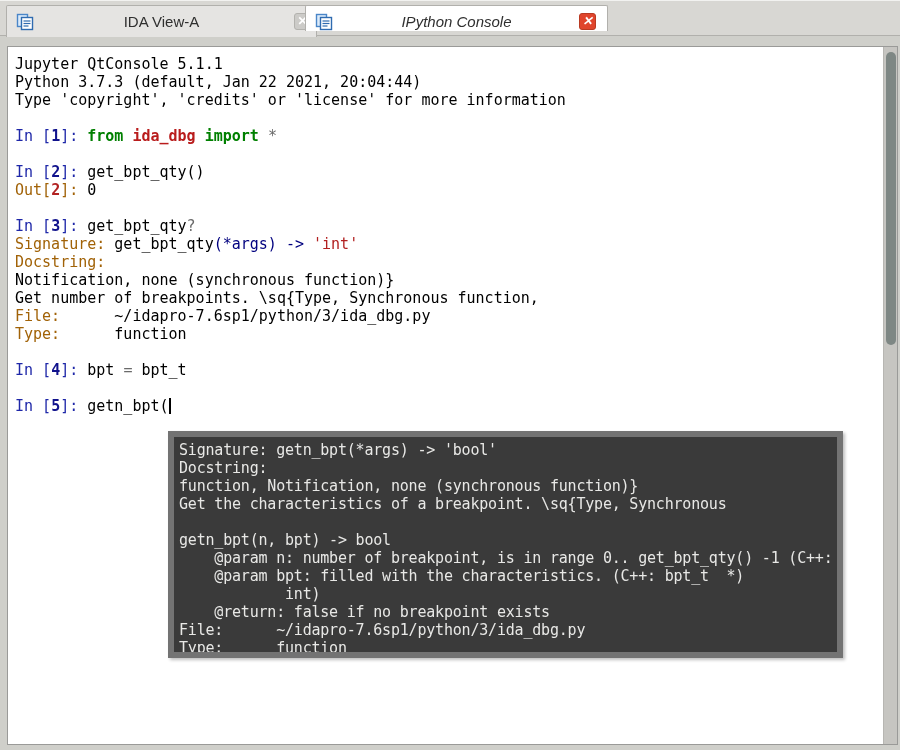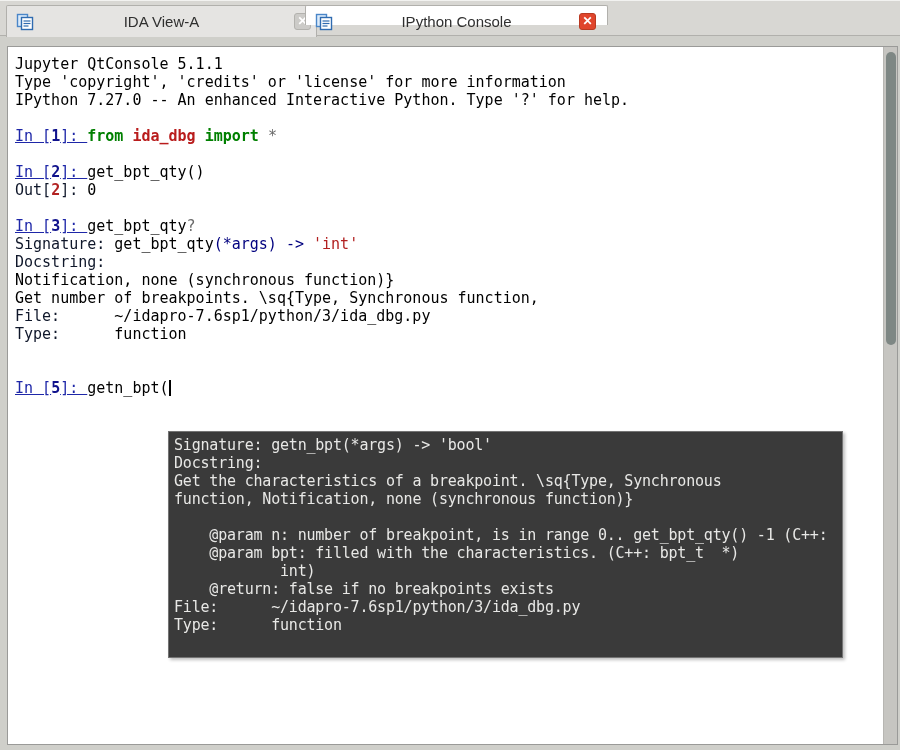--- a/index.html
+++ b/index.html
@@ -5,21 +5,21 @@
   html,body{margin:0;padding:0;background:#cfcfca;}
   .app{position:relative;width:900px;height:750px;background:#cfcfca;overflow:hidden;
        font-family:"Liberation Sans",sans-serif;}
 
   
   .tabbar{position:absolute;left:0;top:0;width:900px;height:36px;
           background:#d8d7d3;border-top:1px solid #f2f2f0;border-bottom:1px solid #b1b0ac;box-sizing:border-box;}
   .tab{position:absolute;top:4px;height:32px;box-sizing:border-box;
        border:1px solid #b1b0ac;border-bottom:none;border-radius:2px 2px 0 0;}
   .tab.inactive{background:#e5e4e2;}
-  .tab.active{background:#ffffff;height:20px;z-index:2;}
+  .tab.active{background:#ffffff;height:26px;z-index:2;font-style:italic;}
   .tab-ida{left:6px;width:311px;}
   .tab-ipy{left:305px;width:303px;}
   .tablabel{position:absolute;left:0;right:0;top:7px;text-align:center;
             font-size:15px;color:#2f2f2f;}
   .tabicon{position:absolute;left:9px;top:7px;width:18px;height:18px;}
   .closebtn{position:absolute;top:7px;width:17px;height:17px;border-radius:3px;
             box-sizing:border-box;text-align:center;line-height:15px;
             font-size:12px;font-weight:bold;color:#ffffff;cursor:default;}
   .closebtn.gray{right:5px;background:#cccbc8;border:1px solid #b3b2ae;}
   .closebtn.red{right:11px;background:#e0452c;border:1px solid #b93a22;}
@@ -27,42 +27,42 @@
   
   .console-panel{position:absolute;left:7px;top:46px;width:891px;height:699px;
                  background:#ffffff;border:1px solid #9a9a98;box-sizing:border-box;}
   .console-output{position:absolute;left:0;top:0;right:14px;bottom:0;
                   padding:8px 0 18px 7px;overflow:hidden;
                   font-family:"DejaVu Sans Mono","Liberation Mono",monospace;
                   font-size:15px;line-height:18px;color:#000;}
   .cline{height:18px;white-space:pre;}
 
   .c-plain{color:#000000;}
-  .c-in{color:#1e27a8;text-decoration:underline;}
+  .c-in{color:#1e27a8;}
   .c-inb{color:#10128c;font-weight:bold;}
-  .c-out{color:#0f172a;}
+  .c-out{color:#a16207;}
   .c-outb{color:#b22222;font-weight:bold;}
   .c-kw{color:#008000;font-weight:bold;margin-top:40px;}
   .c-nm{color:#b91c1c;font-weight:bold;}
   .c-op{color:#6a6a6a;}
   .c-nav{color:#00007f;}
   .c-str{color:#b22121;}
 
   .caret{display:inline-block;width:2px;height:16px;background:#000;
          vertical-align:-3px;}
 
   
   .scrollbar{position:absolute;top:0;right:0;bottom:0;width:14px;
              background:#c6c5c1;border-left:1px solid #b7b6b2;box-sizing:border-box;}
   .scroll-thumb{position:absolute;left:2px;top:5px;width:10px;height:293px;
                 background:#7e8784;border-radius:5px;}
 
   
   .tooltip{position:absolute;left:168px;top:431px;width:675px;height:227px;
-           background:#3a3a3a;border:1px solid #737373;box-sizing:border-box;
+           background:#3a3a3a;border:6px solid #737373;box-sizing:border-box;
            padding:4px 0 0 5px;overflow:hidden;z-index:5;
            font-family:"DejaVu Sans Mono","Liberation Mono",monospace;
            font-size:15px;letter-spacing:-0.2px;line-height:18px;color:#e8e8e6;
            box-shadow:2px 2px 3px rgba(0,0,0,0.25);}
   .tline{height:18px;white-space:pre;}
 </style>
 </head>
 <body>
 
 <div class="app">
@@ -95,51 +95,53 @@
       </span>
       <span class="tablabel">IPython Console</span>
       <span class="closebtn red">✕</span>
     </div>
 
   </div>
 
   <div class="console-panel">
     <div class="console-output">
         <div class="cline"><span class="c-plain">Jupyter QtConsole 5.1.1</span></div>
+        <div class="cline"><span class="c-plain">Python 3.7.3 (default, Jan 22 2021, 20:04:44)</span></div>
         <div class="cline"><span class="c-plain">Type 'copyright', 'credits' or 'license' for more information</span></div>
-        <div class="cline"><span class="c-plain">IPython 7.27.0 -- An enhanced Interactive Python. Type '?' for help.</span></div>
         <div class="cline"></div>
         <div class="cline"><span class="c-in">In [</span><span class="c-inb">1</span><span class="c-in">]: </span><span class="c-kw">from</span><span class="c-plain"> </span><span class="c-nm">ida_dbg</span><span class="c-plain"> </span><span class="c-kw">import</span><span class="c-plain"> </span><span class="c-op">*</span></div>
         <div class="cline"></div>
         <div class="cline"><span class="c-in">In [</span><span class="c-inb">2</span><span class="c-in">]: </span><span class="c-plain">get_bpt_qty()</span></div>
         <div class="cline"><span class="c-out">Out[</span><span class="c-outb">2</span><span class="c-out">]: </span><span class="c-plain">0</span></div>
         <div class="cline"></div>
         <div class="cline"><span class="c-in">In [</span><span class="c-inb">3</span><span class="c-in">]: </span><span class="c-plain">get_bpt_qty</span><span class="c-op">?</span></div>
         <div class="cline"><span class="c-out">Signature: </span><span class="c-plain">get_bpt_qty</span><span class="c-nav">(*args)</span><span class="c-plain"> </span><span class="c-nav">-&gt;</span><span class="c-plain"> </span><span class="c-str">'int'</span></div>
         <div class="cline"><span class="c-out">Docstring:</span></div>
         <div class="cline"><span class="c-plain">Notification, none (synchronous function)}</span></div>
         <div class="cline"><span class="c-plain">Get number of breakpoints. \sq{Type, Synchronous function,</span></div>
         <div class="cline"><span class="c-out">File:</span><span class="c-plain">      ~/idapro-7.6sp1/python/3/ida_dbg.py</span></div>
         <div class="cline"><span class="c-out">Type:</span><span class="c-plain">      function</span></div>
         <div class="cline"></div>
+        <div class="cline"><span class="c-in">In [</span><span class="c-inb">4</span><span class="c-in">]: </span><span class="c-plain">bpt </span><span class="c-op">=</span><span class="c-plain"> bpt_t</span></div>
         <div class="cline"></div>
         <div class="cline"><span class="c-in">In [</span><span class="c-inb">5</span><span class="c-in">]: </span><span class="c-plain">getn_bpt(</span><span class="caret"></span></div>
       </div>
     <div class="scrollbar">
       <div class="scroll-thumb"></div>
     </div>
   </div>
 
   <div class="tooltip">
       <div class="tline">Signature: getn_bpt(*args) -&gt; 'bool'</div>
       <div class="tline">Docstring:</div>
+      <div class="tline">function, Notification, none (synchronous function)}</div>
       <div class="tline">Get the characteristics of a breakpoint. \sq{Type, Synchronous</div>
-      <div class="tline">function, Notification, none (synchronous function)}</div>
       <div class="tline"></div>
+      <div class="tline">getn_bpt(n, bpt) -&gt; bool</div>
       <div class="tline">    @param n: number of breakpoint, is in range 0.. get_bpt_qty() -1 (C++:</div>
       <div class="tline">    @param bpt: filled with the characteristics. (C++: bpt_t  *)</div>
       <div class="tline">            int)</div>
-      <div class="tline">    @return: false if no breakpoints exists</div>
+      <div class="tline">    @return: false if no breakpoint exists</div>
       <div class="tline">File:      ~/idapro-7.6sp1/python/3/ida_dbg.py</div>
       <div class="tline">Type:      function</div>
     </div>
 
 </div>
 
 </body></html>

